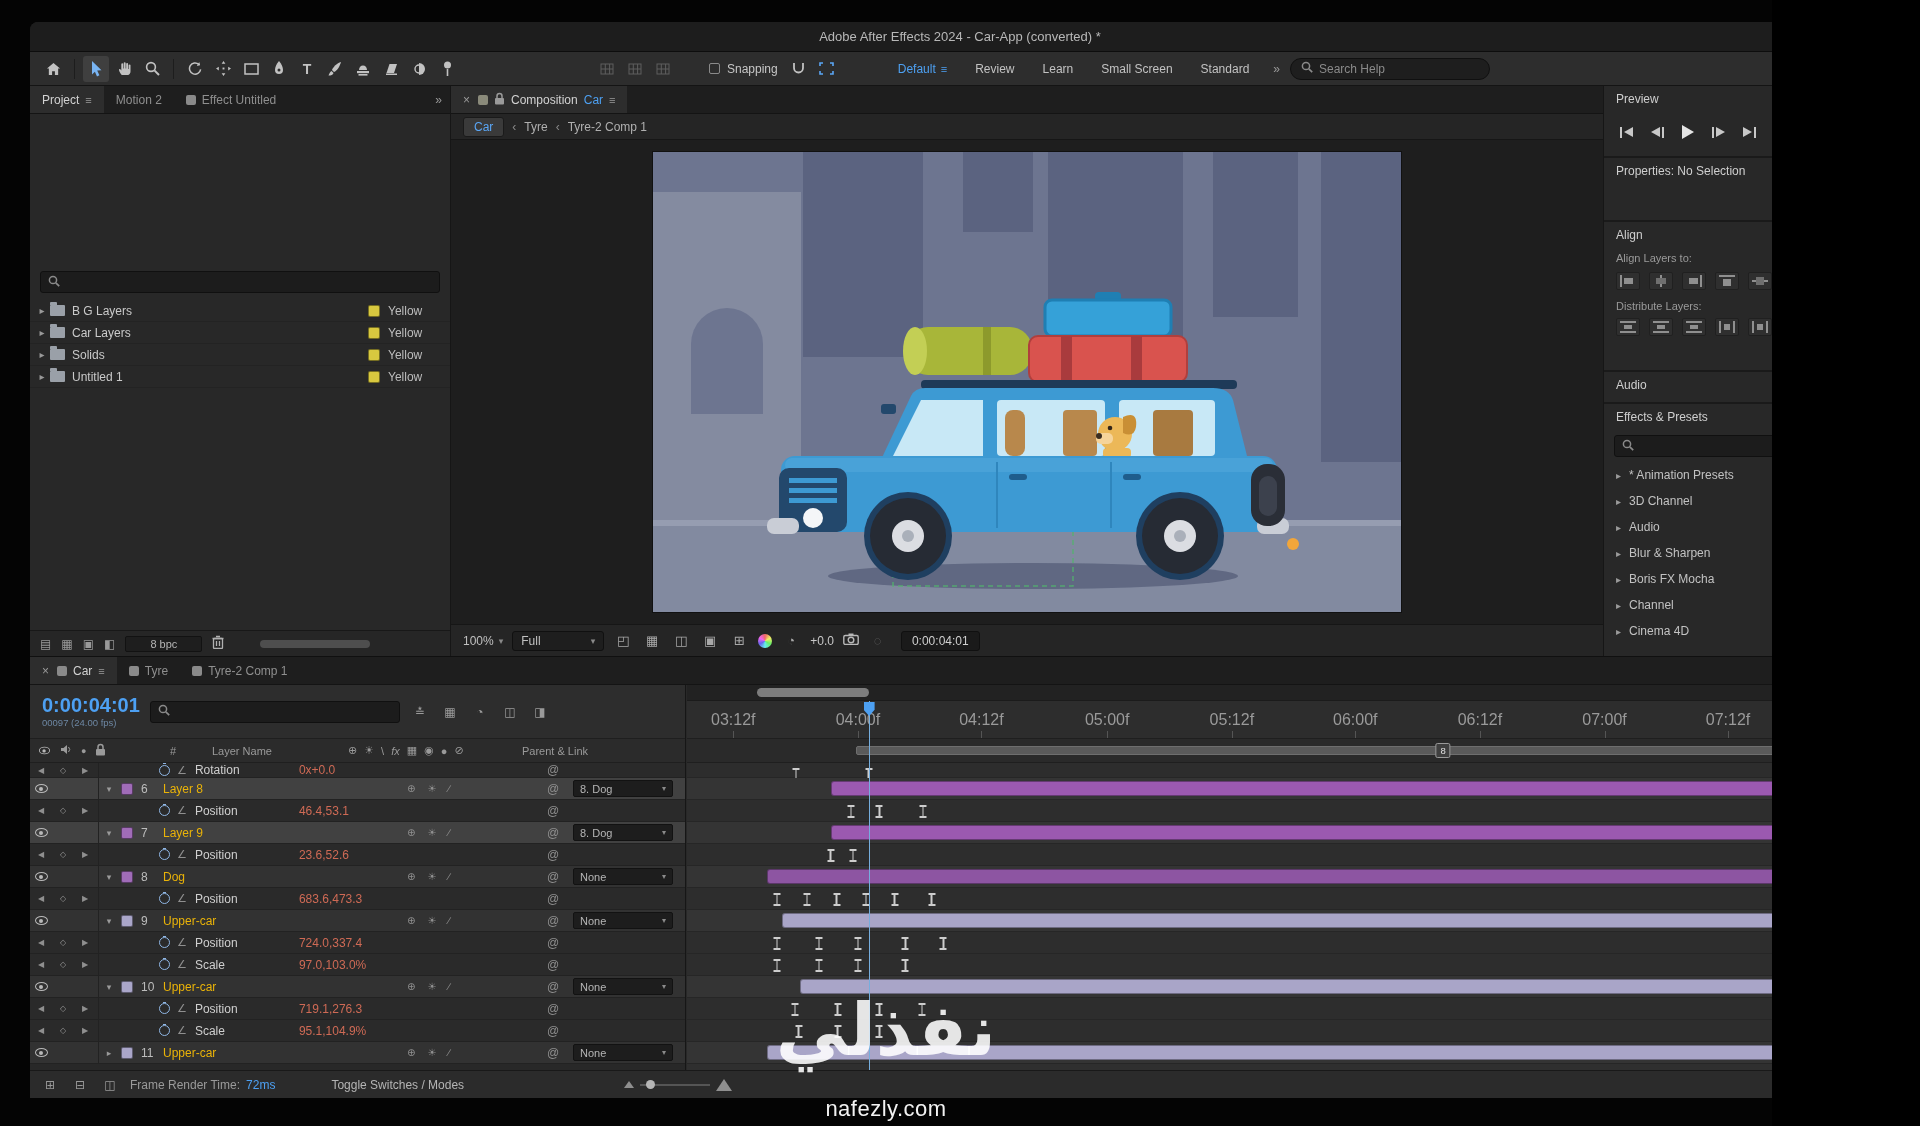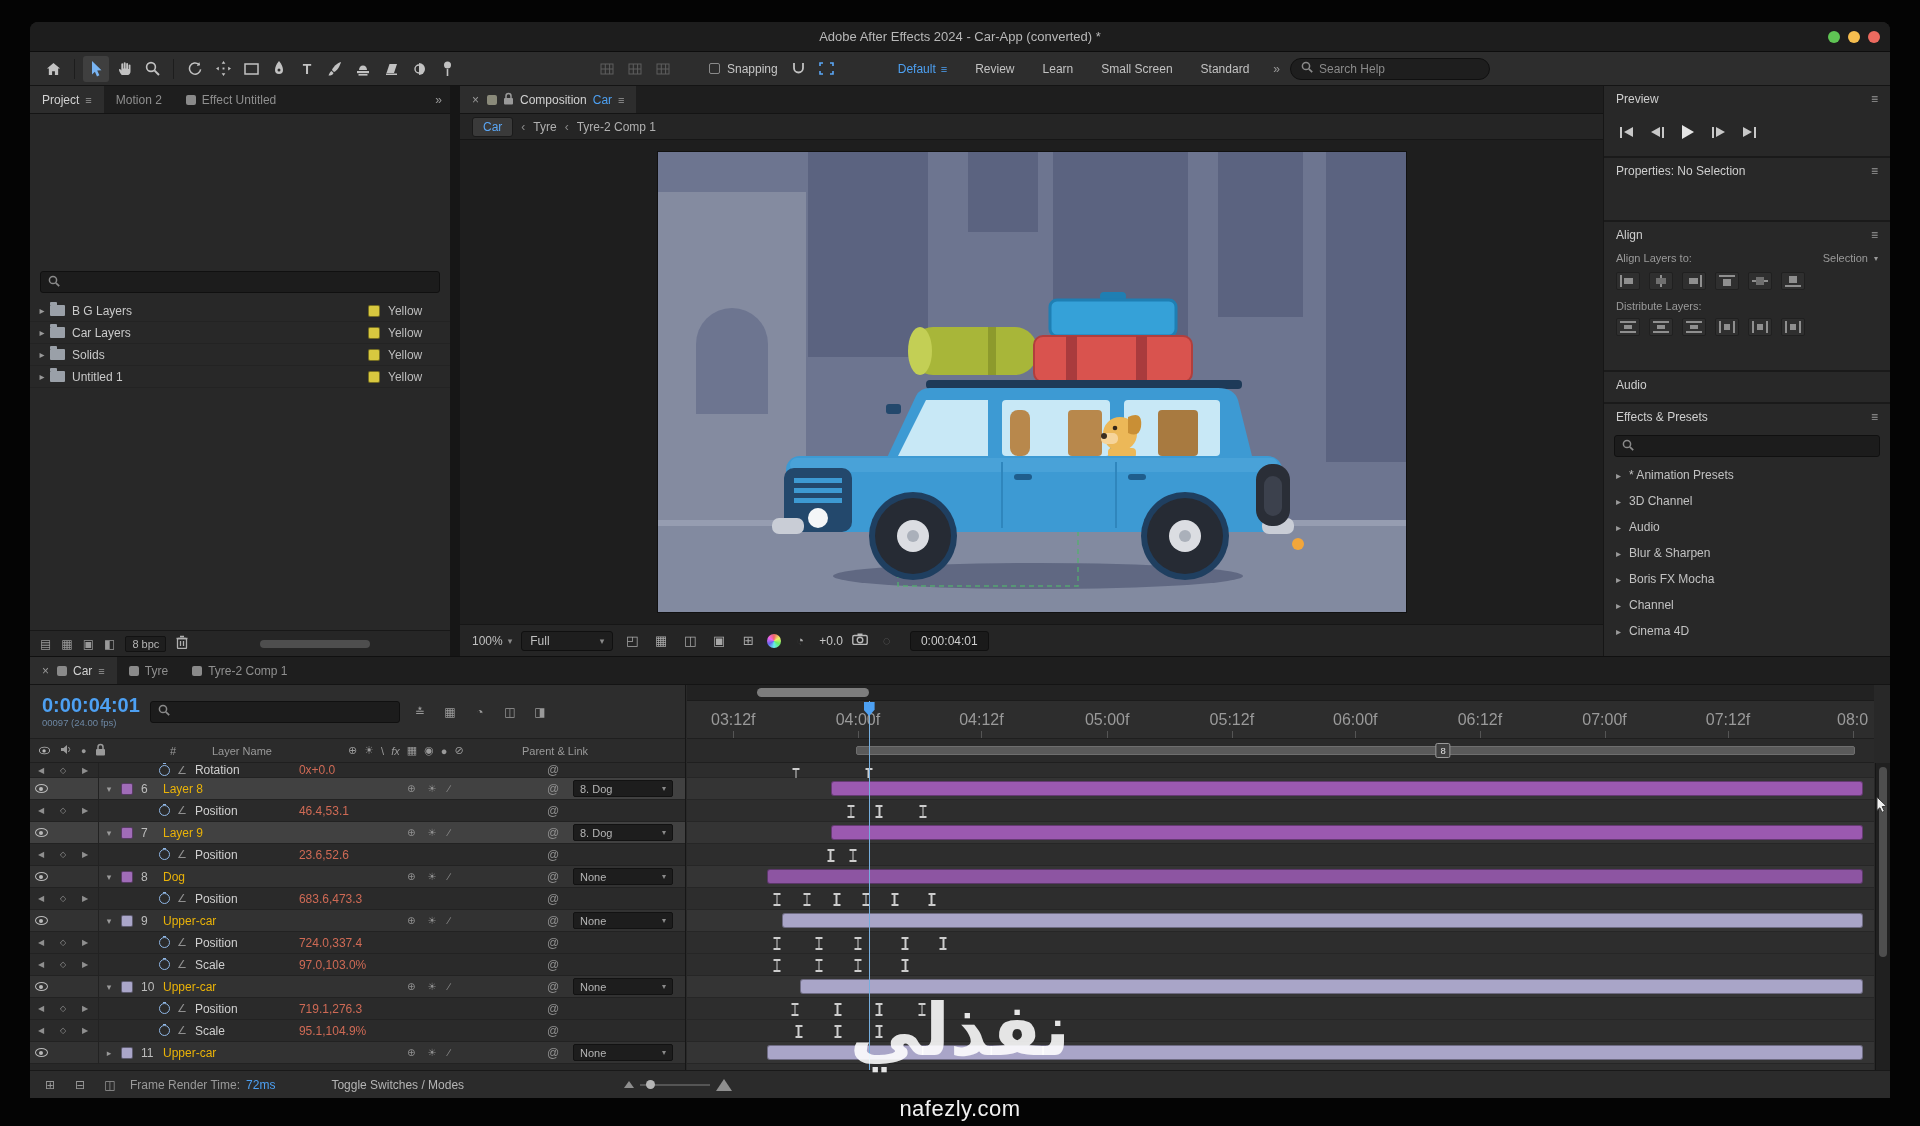--- a/index.html
+++ b/index.html
@@ -1,18 +1,18 @@
 <!DOCTYPE html>
 <html><head>
 <meta charset="utf-8">
 <style>
 *{margin:0;padding:0;box-sizing:border-box}
 html,body{background:#000}
 body{font-family:"Liberation Sans","DejaVu Sans",sans-serif;font-size:12px;color:#c8c8c8}
-.stage{position:relative;width:1920px;height:1126px;background:#040404;overflow:hidden}
+.stage{position:relative;width:1772px;height:1126px;background:#040404;overflow:hidden}
 .app{position:absolute;left:30px;top:22px;width:1860px;height:1076px;background:#232323;border-radius:8px 8px 0 0;overflow:hidden;display:flex;flex-direction:column}
 
 .titlebar{height:30px;background:#1d1d1d;display:flex;align-items:center;justify-content:center;position:relative;border-bottom:1px solid #0d0d0d;flex:0 0 30px}
 .titlebar .ttl{color:#b8b8b8;font-size:13px}
 .lights{position:absolute;right:10px;top:9px;display:flex;gap:8px}
 .light{width:12px;height:12px;border-radius:50%}
 
 .toolbar{height:34px;flex:0 0 34px;background:#2d2d2d;border-bottom:1px solid #141414;display:flex;align-items:center;padding:0 10px;gap:2px}
 .tool{width:26px;height:26px;display:flex;align-items:center;justify-content:center;border-radius:3px}
 .tool.dim{opacity:.45}
@@ -23,21 +23,21 @@
 .ws{color:#c2c2c2;padding:0 14px;display:flex;align-items:center;gap:5px;cursor:default}
 .ws.active{color:#4da0f2}
 .ws .m{font-size:11px}
 .ovf{color:#9a9a9a;margin:0 8px}
 .searchbox{display:flex;align-items:center;gap:6px;background:#1e1e1e;border:1px solid #101010;border-radius:11px;height:22px;padding:0 10px;width:200px}
 .searchbox input{background:transparent;border:none;outline:none;color:#cfcfcf;font-size:12px;width:150px;font-family:inherit}
 .searchbox input::placeholder{color:#8a8a8a}
 
 .main{flex:0 0 570px;display:flex;background:#161616;overflow:hidden}
 .panel{background:#282828;display:flex;flex-direction:column;overflow:hidden}
-.p-left{width:420px;margin-right:10px}
+.p-left{width:420px;margin-right:1px}
 .p-center{flex:1;margin-right:1px}
 .p-right{width:286px}
 .tabbar{height:28px;flex:0 0 28px;background:#1e1e1e;display:flex;align-items:stretch;border-bottom:1px solid #141414}
 .tab{display:flex;align-items:center;gap:6px;padding:0 12px;color:#8f8f8f;font-size:12px}
 .tab.active{background:#2d2d2d;color:#d2d2d2}
 .tab .m{color:#9a9a9a;font-size:11px}
 .tab .sq{width:10px;height:10px;background:#8a8a8a;border-radius:2px}
 .tab .x{color:#9a9a9a;margin-right:2px}
 .tabbar .ovf{margin-left:auto;align-self:center}
 
@@ -52,21 +52,21 @@
 .prow{height:22px;display:flex;align-items:center;position:relative;border-bottom:1px solid rgba(0,0,0,.12)}
 .prow .chev{width:16px;text-align:center;color:#9a9a9a;font-size:10px;margin-left:4px}
 .folder{width:15px;height:11px;background:#9aa0a8;border-radius:1px;position:relative;margin-right:7px}
 .folder::before{content:"";position:absolute;top:-3px;left:0;width:7px;height:3px;background:#9aa0a8;border-radius:1px 1px 0 0}
 .prow .nm{color:#cacaca}
 .prow .chip{position:absolute;left:338px;width:12px;height:12px;border-radius:2px;border:1px solid rgba(0,0,0,.45)}
 .prow .lbl{position:absolute;left:358px;color:#bdbdbd}
 .proj-fill{flex:1}
 .proj-foot{height:26px;flex:0 0 26px;background:#262626;border-top:1px solid #181818;display:flex;align-items:center;gap:10px;padding:0 10px;position:relative}
 .fico{color:#9a9a9a;font-size:12px}
-.bpc{background:#1e1e1e;border:1px solid #121212;border-radius:2px;padding:1px 6px;color:#b5b5b5;font-size:11px}
+.bpc{background:#1e1e1e;border:1px solid #121212;border-radius:2px;padding:1px 24px;color:#b5b5b5;font-size:11px}
 .hthumb{position:absolute;left:230px;top:9px;width:110px;height:8px;background:#4e4e4e;border-radius:4px}
 
 .crumbs{height:26px;flex:0 0 26px;background:#252525;border-bottom:1px solid #161616;display:flex;align-items:center;padding:0 12px;gap:8px}
 .crumb-first{background:#3a3a3a;border:1px solid #1a1a1a;border-radius:3px;color:#5aa6f5;padding:2px 10px;font-size:12px}
 .crumb{color:#b0b0b0}
 .crumb-sep{color:#8a8a8a}
 .viewer{flex:1;background:#1e1e1e;display:flex;align-items:center;justify-content:center;overflow:hidden}
 .compframe{width:748px;height:460px;box-shadow:0 0 0 1px #111}
 .comp-foot{height:32px;flex:0 0 32px;background:#252525;border-top:1px solid #161616;display:flex;align-items:center;gap:9px;padding:0 12px}
 .ddl{display:flex;align-items:center;gap:5px;color:#c0c0c0}

